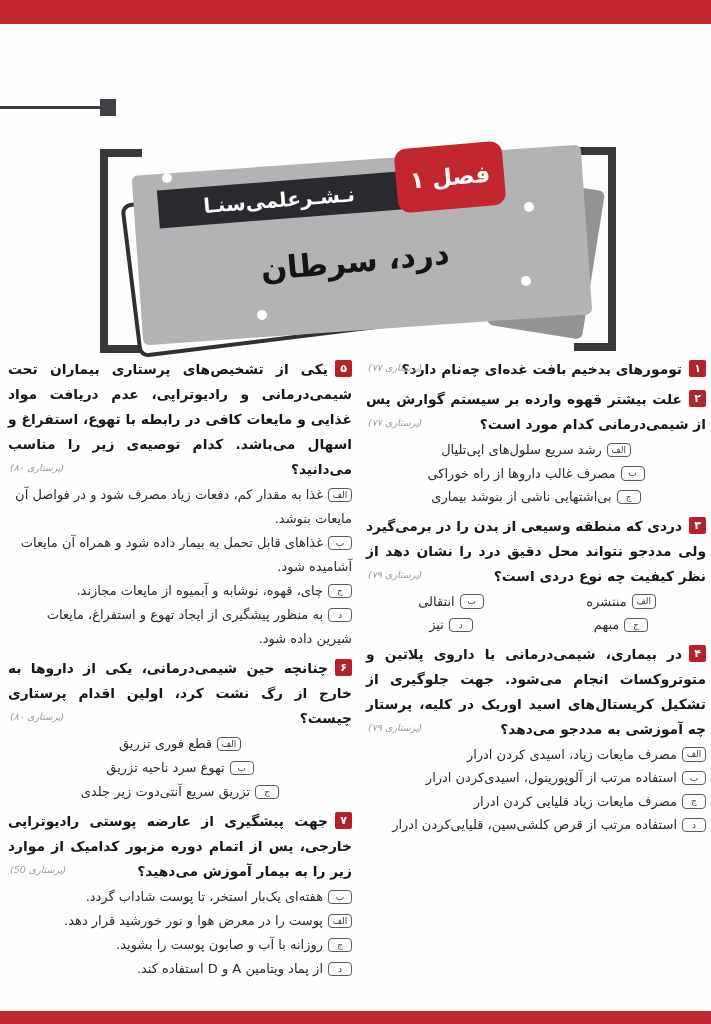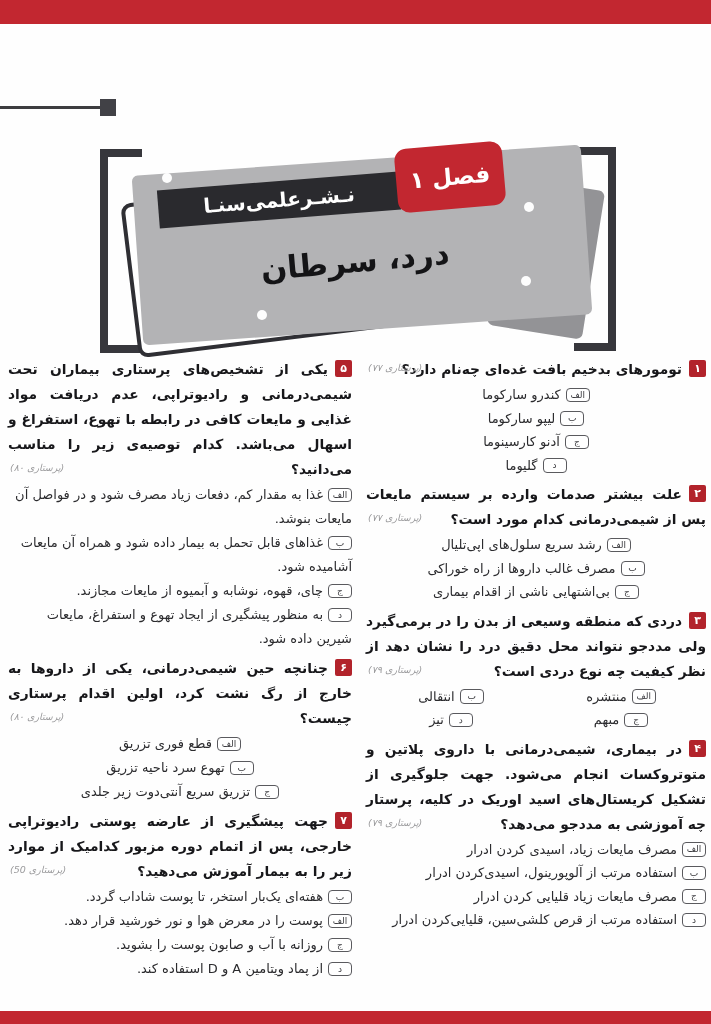--- a/index.html
+++ b/index.html
@@ -103,33 +103,27 @@
   <div class="chapter-tab">فصل ۱</div>
   <div class="chapter-title">درد، سرطان</div>
   <div class="dot d1"></div>
   <div class="dot d2"></div>
   <div class="dot d3"></div>
   <div class="dot d4"></div>
 
   <div class="col col-right" id="col-right">
       <div class="question">
         <div class="q-head"><span class="q-num">۱</span><span>تومورهای بدخیم بافت غده‌ای چه‌نام دارد؟</span><span class="q-src">(پرستاری ۷۷)</span></div>
-        <div class="opts center">
-          <div class="opt"><span class="chip">الف</span><span>کندرو سارکوما</span></div>
-          <div class="opt"><span class="chip">ب</span><span>لیپو سارکوما</span></div>
-          <div class="opt"><span class="chip">ج</span><span>آدنو کارسینوما</span></div>
-          <div class="opt"><span class="chip">د</span><span>گلیوما</span></div>
-        </div>
       </div>
       <div class="question">
-        <div class="q-head"><span class="q-num">۲</span><span>علت بیشتر صدمات وارده بر سیستم مایعات پس از شیمی‌درمانی کدام مورد است؟</span><span class="q-src">(پرستاری ۷۷)</span></div>
+        <div class="q-head"><span class="q-num">۲</span><span>علت بیشتر قهوه وارده بر سیستم گوارش پس از شیمی‌درمانی کدام مورد است؟</span><span class="q-src">(پرستاری ۷۷)</span></div>
         <div class="opts center">
           <div class="opt"><span class="chip">الف</span><span>رشد سریع سلول‌های اپی‌تلیال</span></div>
           <div class="opt"><span class="chip">ب</span><span>مصرف غالب داروها از راه خوراکی</span></div>
-          <div class="opt"><span class="chip">ج</span><span>بی‌اشتهایی ناشی از اقدام بیماری</span></div>
+          <div class="opt"><span class="chip">ج</span><span>بی‌اشتهایی ناشی از بنوشد بیماری</span></div>
         </div>
       </div>
       <div class="question">
         <div class="q-head"><span class="q-num">۳</span><span>دردی که منطقه وسیعی از بدن را در برمی‌گیرد ولی مددجو نتواند محل دقیق درد را نشان دهد از نظر کیفیت چه نوع دردی است؟</span><span class="q-src">(پرستاری ۷۹)</span></div>
         <div class="opts grid">
           <div class="opt-pair">
             <div class="opt"><span class="chip">الف</span><span>منتشره</span></div>
             <div class="opt"><span class="chip">ب</span><span>انتقالی</span></div>
           </div>
           <div class="opt-pair">

